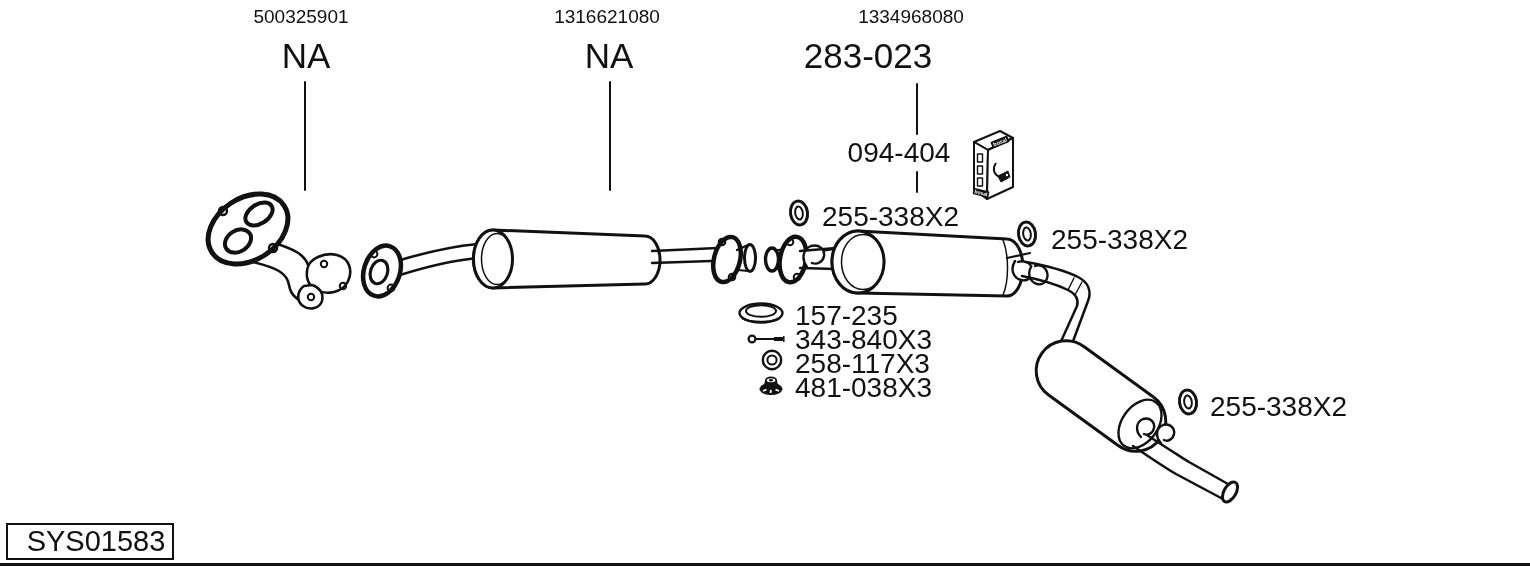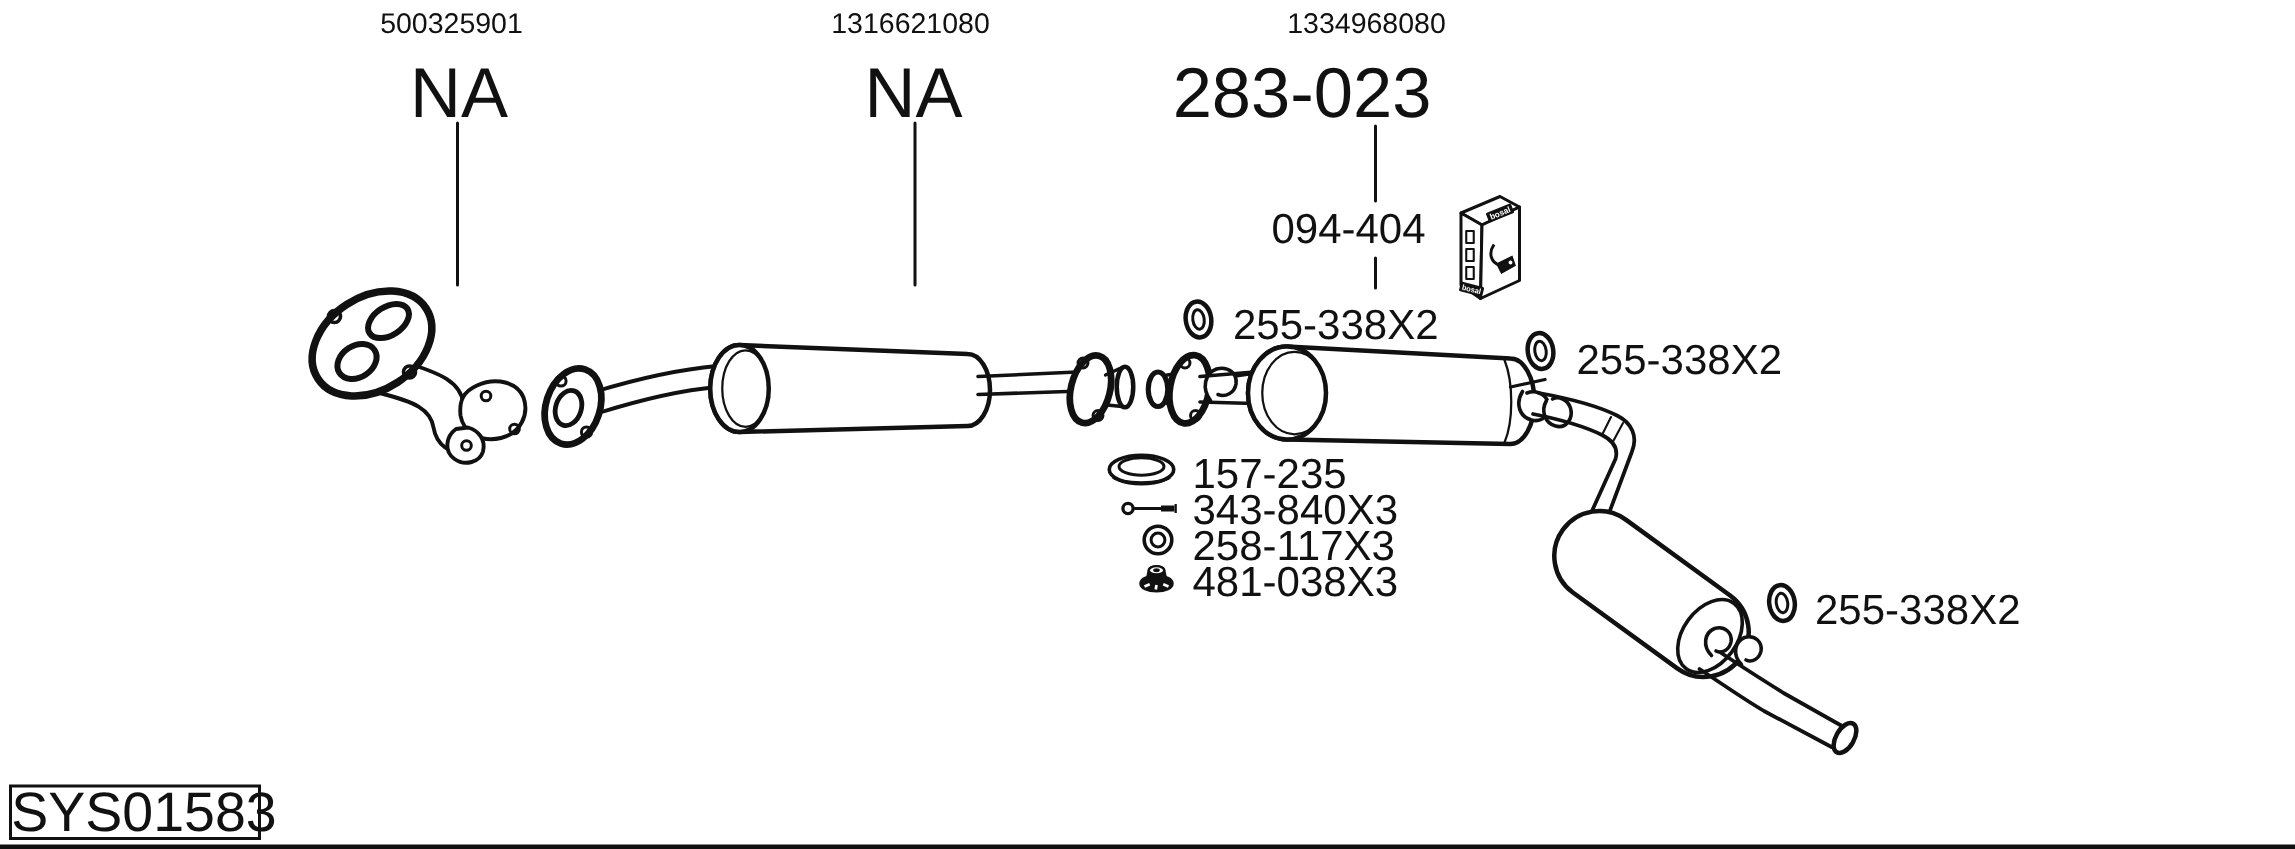--- a/index.html
+++ b/index.html
@@ -4,30 +4,30 @@
 <style>
   html,body{margin:0;padding:0;}
   body{
     width:1530px;height:566px;position:relative;overflow:hidden;
     background:#ffffff;color:#111111;
     font-family:"Liberation Sans", sans-serif;
   }
   .lbl{position:absolute;white-space:nowrap;line-height:1;}
   .center{transform:translateX(-50%);}
   .oe{font-size:19px;}
-  .big{font-size:47px;}
+  .big{font-size:35px;}
   .kitnum{font-size:28px;}
   .part{font-size:28px;}
   .icon{position:absolute;}
   #art{position:absolute;left:0;top:0;}
   #sysbox{
     position:absolute;left:6px;top:523px;width:168px;height:37px;
     border:2.5px solid #111;box-sizing:border-box;
     display:flex;align-items:center;justify-content:center;
-    font-size:37px;
+    font-size:29px;
     padding-left:12px;
   }
   #bottombar{position:absolute;left:0;bottom:0;width:100%;height:3px;background:#111;}
 </style>
 </head>
 <body>
 
 <svg id="art" width="1530" height="566" viewBox="0 0 1530 566">
   <g stroke="#111" fill="none" stroke-linecap="round" stroke-linejoin="round">
 

